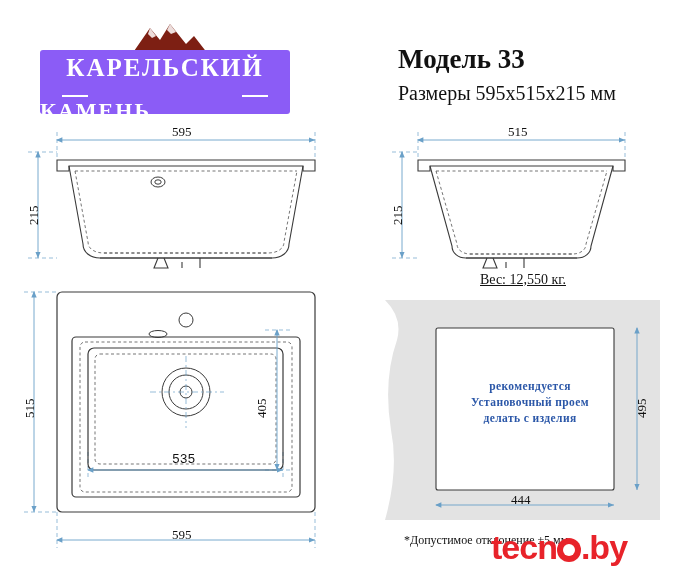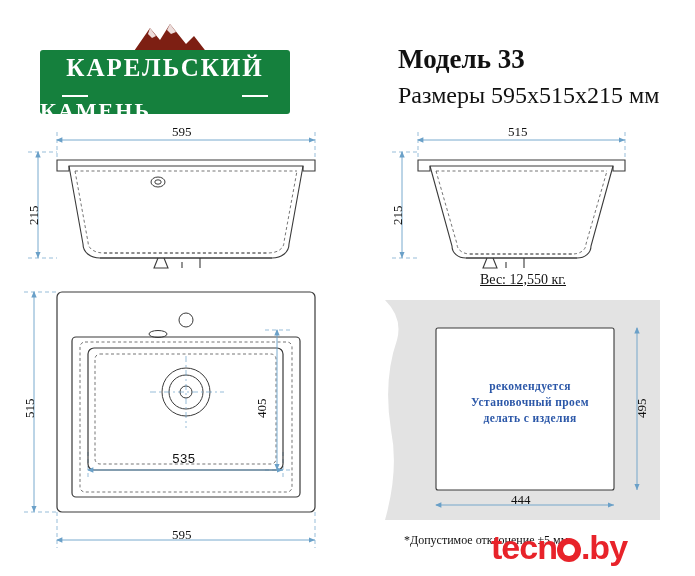--- a/index.html
+++ b/index.html
@@ -15,21 +15,21 @@
 
   
   .logo{
     position:absolute;left:40px;top:22px;width:250px;height:92px;
   }
   .logo .mountains{
     position:absolute;left:90px;top:0px;width:80px;height:34px;
   }
   .logo .bar{
     position:absolute;left:0;top:28px;width:250px;height:64px;
-    background:#15803d;
+    background:#8b5cf6;
     border-radius:3px;
   }
   .logo .bar .l1{
     position:absolute;left:0;top:4px;width:250px;text-align:center;
     color:#ffffff;font-size:25px;font-weight:bold;letter-spacing:2px;
     font-family:"Liberation Serif", serif;
   }
   .logo .bar .l2{
     position:absolute;left:0;top:48px;width:268px;text-align:left;
     color:#ffffff;font-size:22px;font-weight:bold;letter-spacing:2px;
@@ -41,21 +41,21 @@
   .logo .bar .dash-r{right:22px;}
 
   
   .title{
     position:absolute;left:398px;top:44px;width:280px;
     font-size:27px;font-weight:bold;color:#111;
     font-family:"Liberation Serif", serif;
   }
   .subtitle{
     position:absolute;left:398px;top:82px;width:290px;
-    font-size:24px;color:#111;
+    font-size:20px;color:#111;
     font-family:"Liberation Serif", serif;
   }
 
   
   .dim-label{
     position:absolute;font-size:13px;color:#111;font-family:"Liberation Serif", serif;
     font-weight:500;
   }
   .vert{
     transform:rotate(-90deg);transform-origin:left top;white-space:nowrap;

